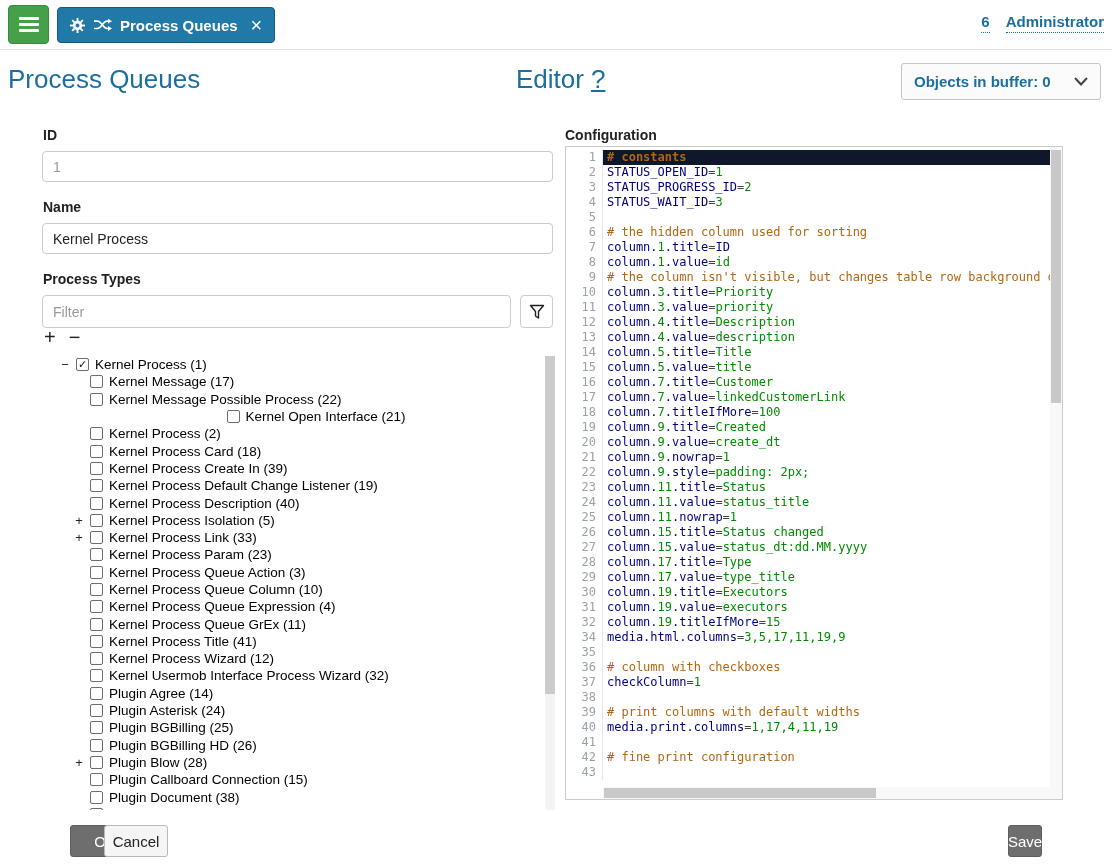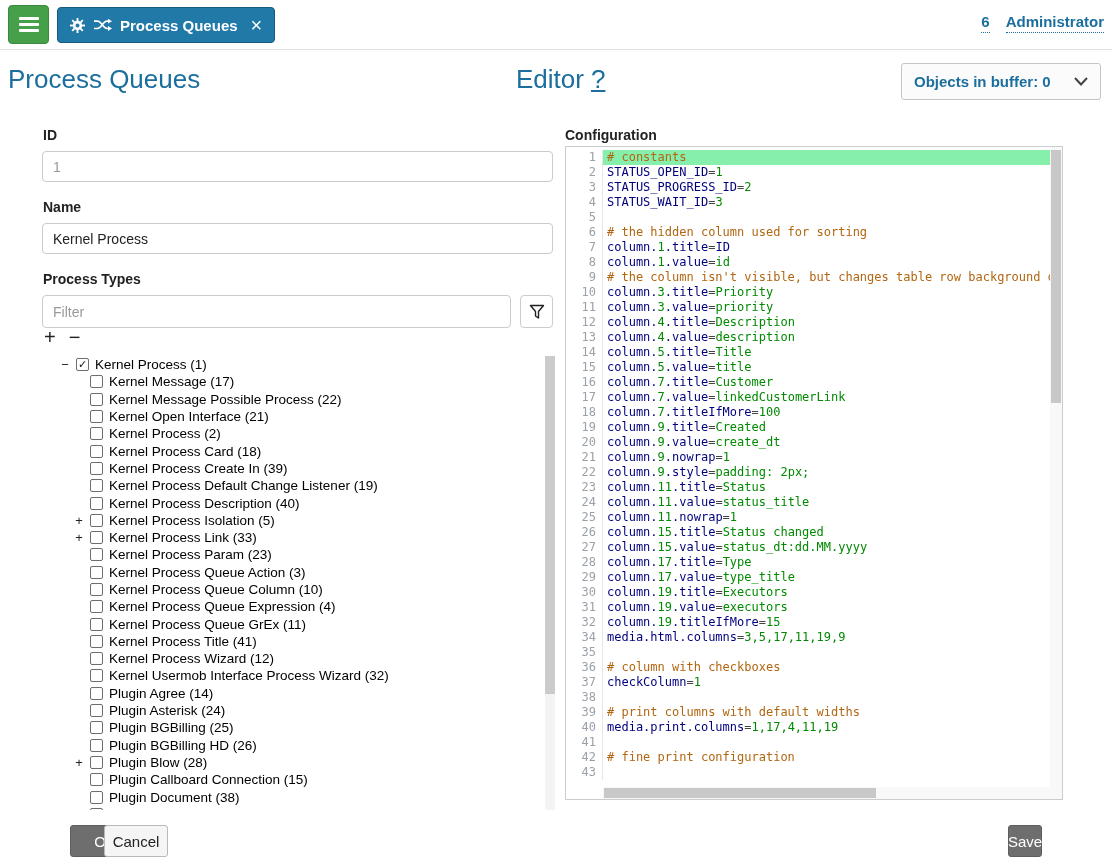--- a/index.html
+++ b/index.html
@@ -42,21 +42,21 @@
   .tree-scrollbar{position:absolute;left:545px;top:356px;width:10px;height:454px;background:#f4f4f4;}
   .tree-scrollbar .thumb{position:absolute;left:0;top:0;width:10px;height:338px;background:#cbcbcb;}
 
   
   .cfg-label{position:absolute;left:565px;top:127px;font-size:14px;font-weight:bold;color:#222;}
   .editor-box{position:absolute;left:565px;top:146px;width:498px;height:654px;border:1px solid #ccc;box-sizing:border-box;background:#fff;overflow:hidden;}
   .code{position:absolute;left:0;top:0;right:12px;bottom:12px;overflow:hidden;font-family:"DejaVu Sans Mono","Liberation Mono",monospace;font-size:12px;line-height:15px;padding-top:3px;}
   .cline{display:flex;height:15px;white-space:pre;}
   .ln{width:30px;flex:none;text-align:right;padding-right:6px;color:#9aa1a8;border-right:1px solid #e6e6e6;background:#fff;}
   .ctext{flex:1;padding-left:4px;overflow:hidden;}
-  .cline.active .ctext{background:#86efac;}
+  .cline.active .ctext{background:#0f172a;font-weight:bold;}
   .tk-c{color:#b26611;} .tk-k{color:#00007f;} .tk-d{color:#008a00;}
   .tk-o{color:#444;} .tk-v{color:#008a00;} .tk-n{color:#00007f;}
   .vscroll{position:absolute;right:0;top:0;width:12px;bottom:12px;background:#f8f8f8;}
   .vscroll .thumb{position:absolute;left:1px;top:3px;width:10px;height:253px;background:#c8c8c8;}
   .hscroll{position:absolute;left:37px;right:12px;bottom:0;height:12px;background:#f8f8f8;}
   .hscroll .thumb{position:absolute;left:1px;top:1px;height:10px;width:272px;background:#c8c8c8;}
   .sb-corner{position:absolute;right:0;bottom:0;width:12px;height:12px;background:#f8f8f8;}
 
   
   .btn{position:absolute;top:825px;height:32px;border-radius:3px;font-size:15px;display:flex;align-items:center;justify-content:center;box-sizing:border-box;cursor:pointer;font-family:"Liberation Sans",sans-serif;}
@@ -144,21 +144,21 @@
       <div class="tree-row" style="padding-left: 30px;">
         <span class="tgl"></span>
         <span class="cb"></span>
         <span class="tree-lbl">Kernel Message (17)</span>
       </div>
       <div class="tree-row" style="padding-left: 30px;">
         <span class="tgl"></span>
         <span class="cb"></span>
         <span class="tree-lbl">Kernel Message Possible Process (22)</span>
       </div>
-      <div class="tree-row" style="padding-left: 30px;">
+      <div class="tree-row" style="padding-left: 30px; justify-content: center;">
         <span class="tgl"></span>
         <span class="cb"></span>
         <span class="tree-lbl">Kernel Open Interface (21)</span>
       </div>
       <div class="tree-row" style="padding-left: 30px;">
         <span class="tgl"></span>
         <span class="cb"></span>
         <span class="tree-lbl">Kernel Process (2)</span>
       </div>
       <div class="tree-row" style="padding-left: 30px;">

